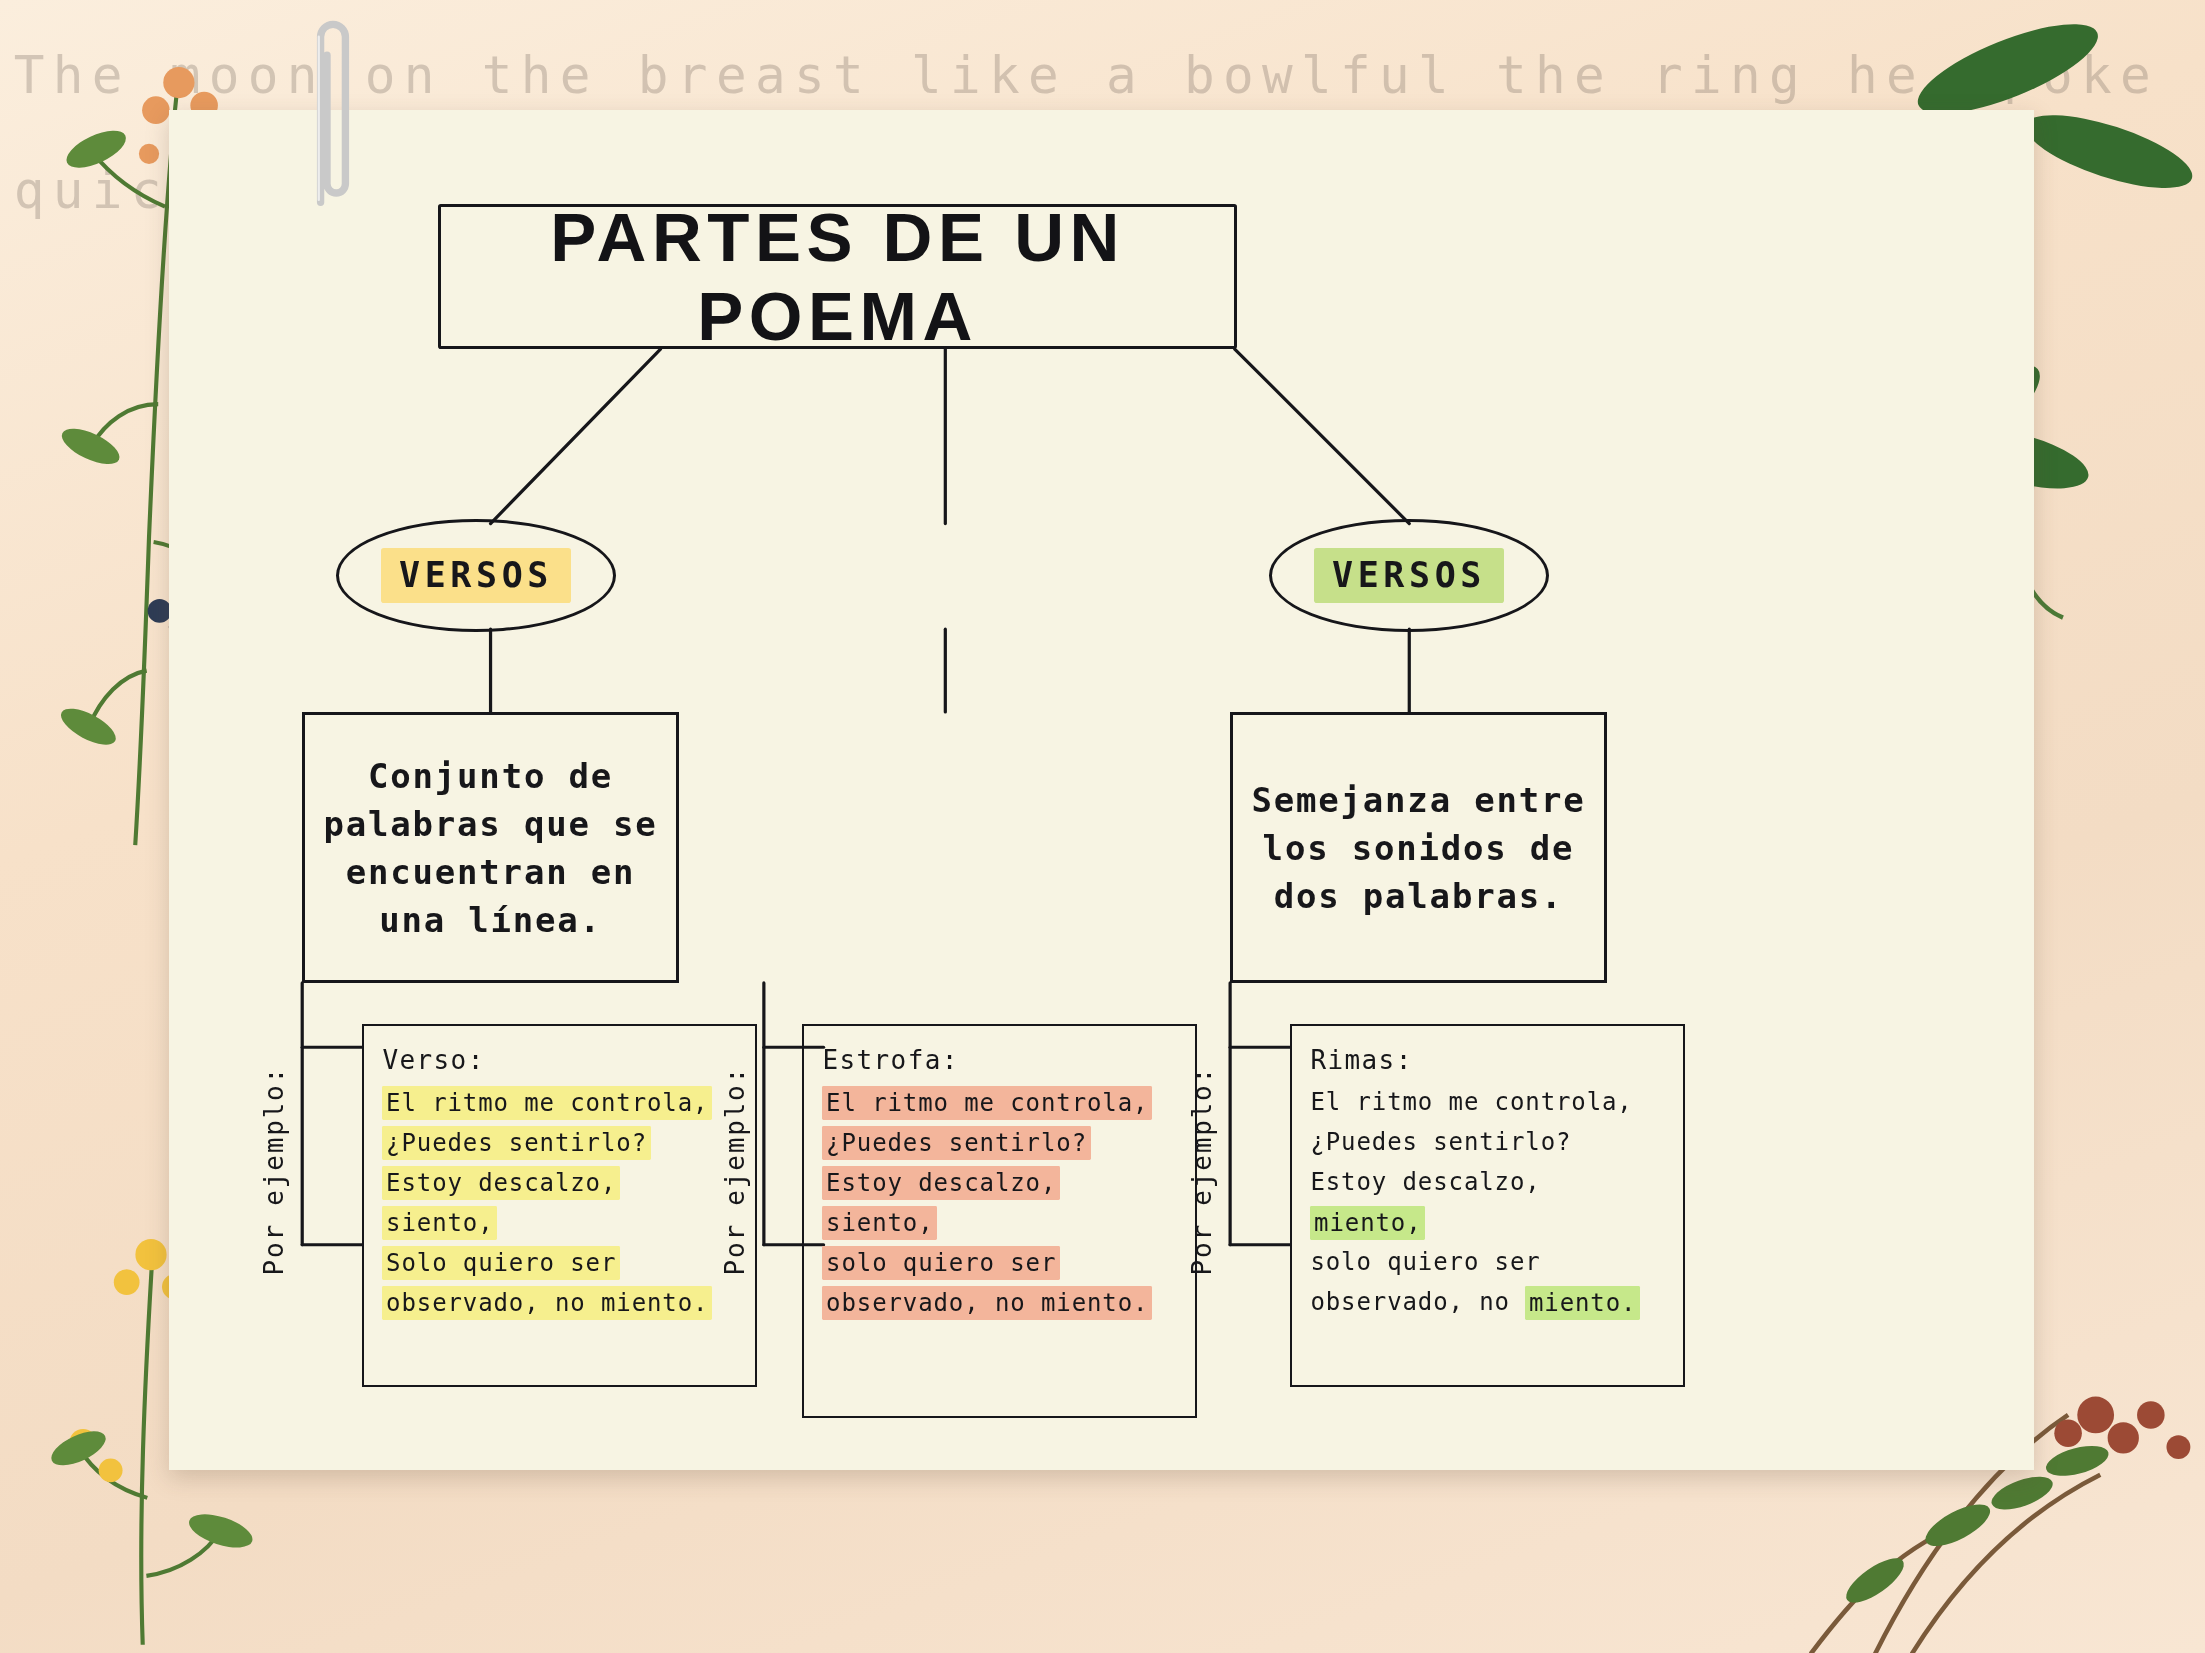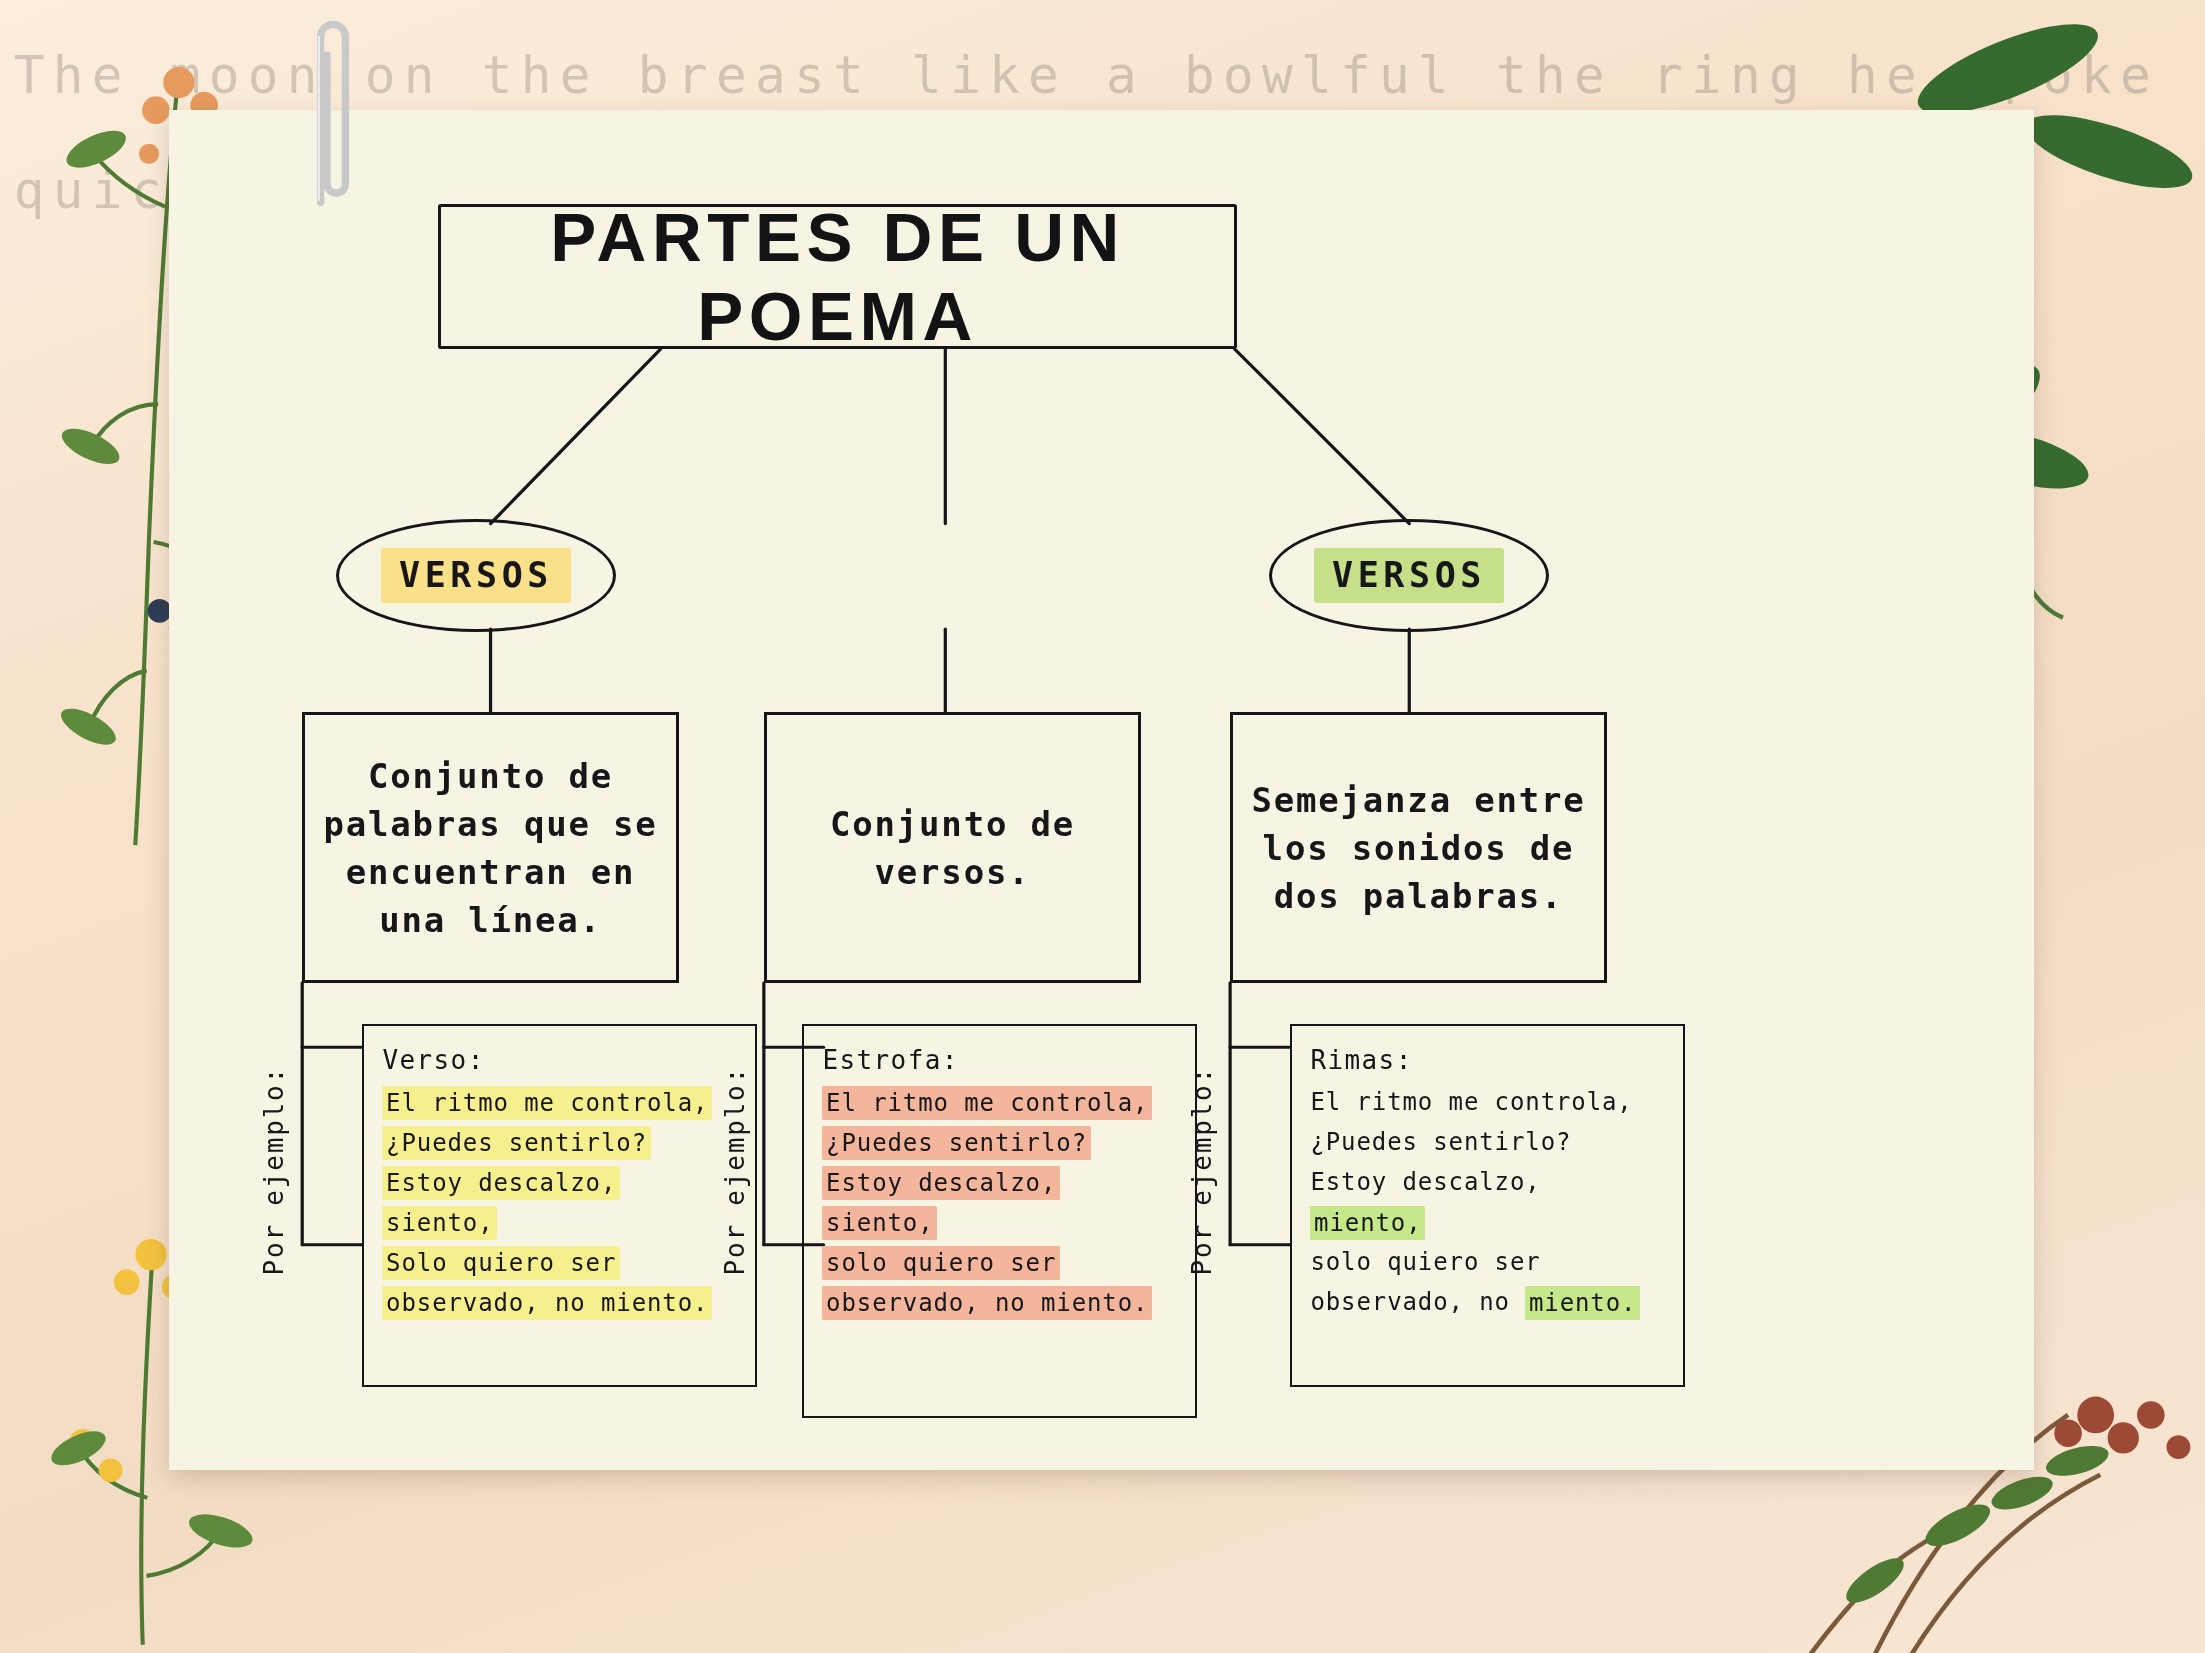--- a/index.html
+++ b/index.html
@@ -285,23 +285,20 @@
 
 
   <div class="ellipse" style="left:1100px;top:409px;width:280px;height:113px;">
     <span class="pill" style="background:#c6e08a;">VERSOS</span>
   </div>
 
   <div class="node" style="left:133px;top:602px;width:377px;height:271px;">
     <span class="desc-text">Conjunto de palabras que se encuentran en una línea.</span>
   </div>
 
-  <div class="node" style="left:595px;top:602px;width:377px;height:271px;">
-    <span class="desc-text">Conjunto de versos.</span>
-  </div>
 
   <div class="node" style="left:1061px;top:602px;width:377px;height:271px;">
     <span class="desc-text">Semejanza entre los sonidos de dos palabras.</span>
   </div>
 
   <div class="por-ejemplo" style="left:90px;top:956px;">Por ejemplo:</div>
   <div class="por-ejemplo" style="left:551px;top:956px;">Por ejemplo:</div>
   <div class="por-ejemplo" style="left:1018px;top:956px;">Por ejemplo:</div>
 
   <div class="example-box" style="left:193px;top:914px;width:395px;height:363px;">

